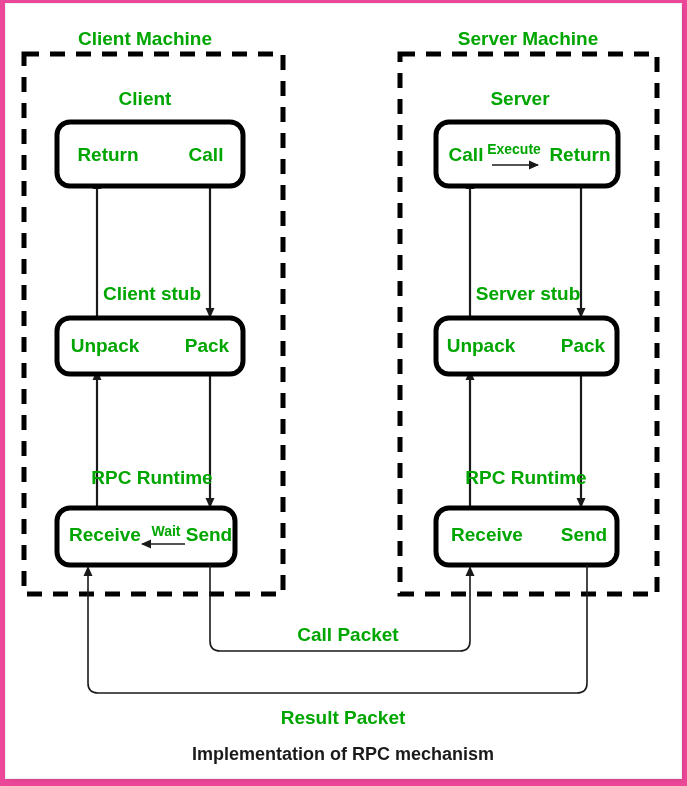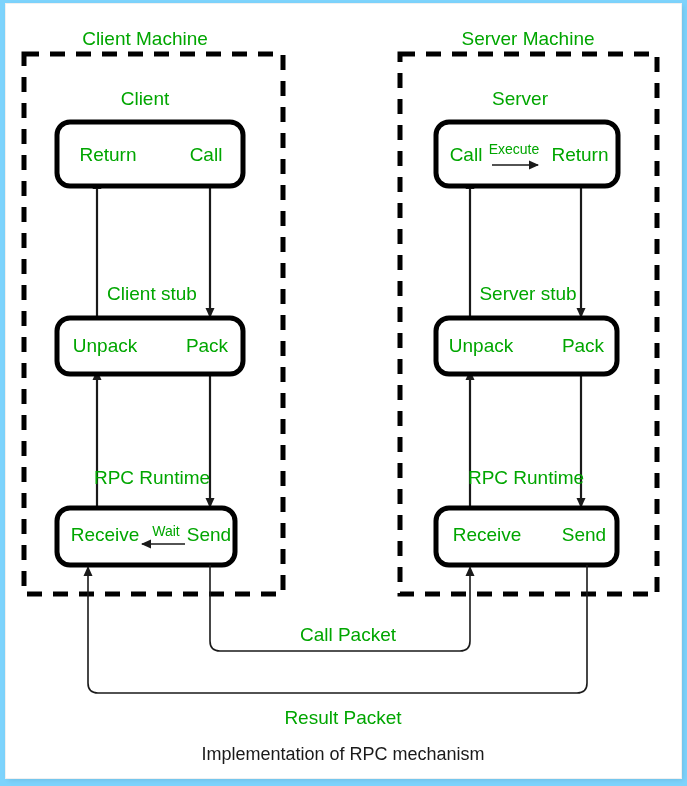--- a/index.html
+++ b/index.html
@@ -10,21 +10,22 @@
   body {
     width: 687px;
     height: 786px;
     font-family: "Liberation Sans", sans-serif;
     overflow: hidden;
   }
   #canvas {
     position: relative;
     width: 687px;
     height: 786px;
-    background: #7dd3fc;
+    background: #ec4899;
+    font-weight: bold;
   }
   
   #page-card {
     position: absolute;
     left: 6px;
     top: 4px;
     width: 675px;
     height: 774px;
     background: #ffffff;
     box-shadow: 0 0 0 1px #f0f0f0, 2px 2px 5px rgba(0,0,0,0.10);

